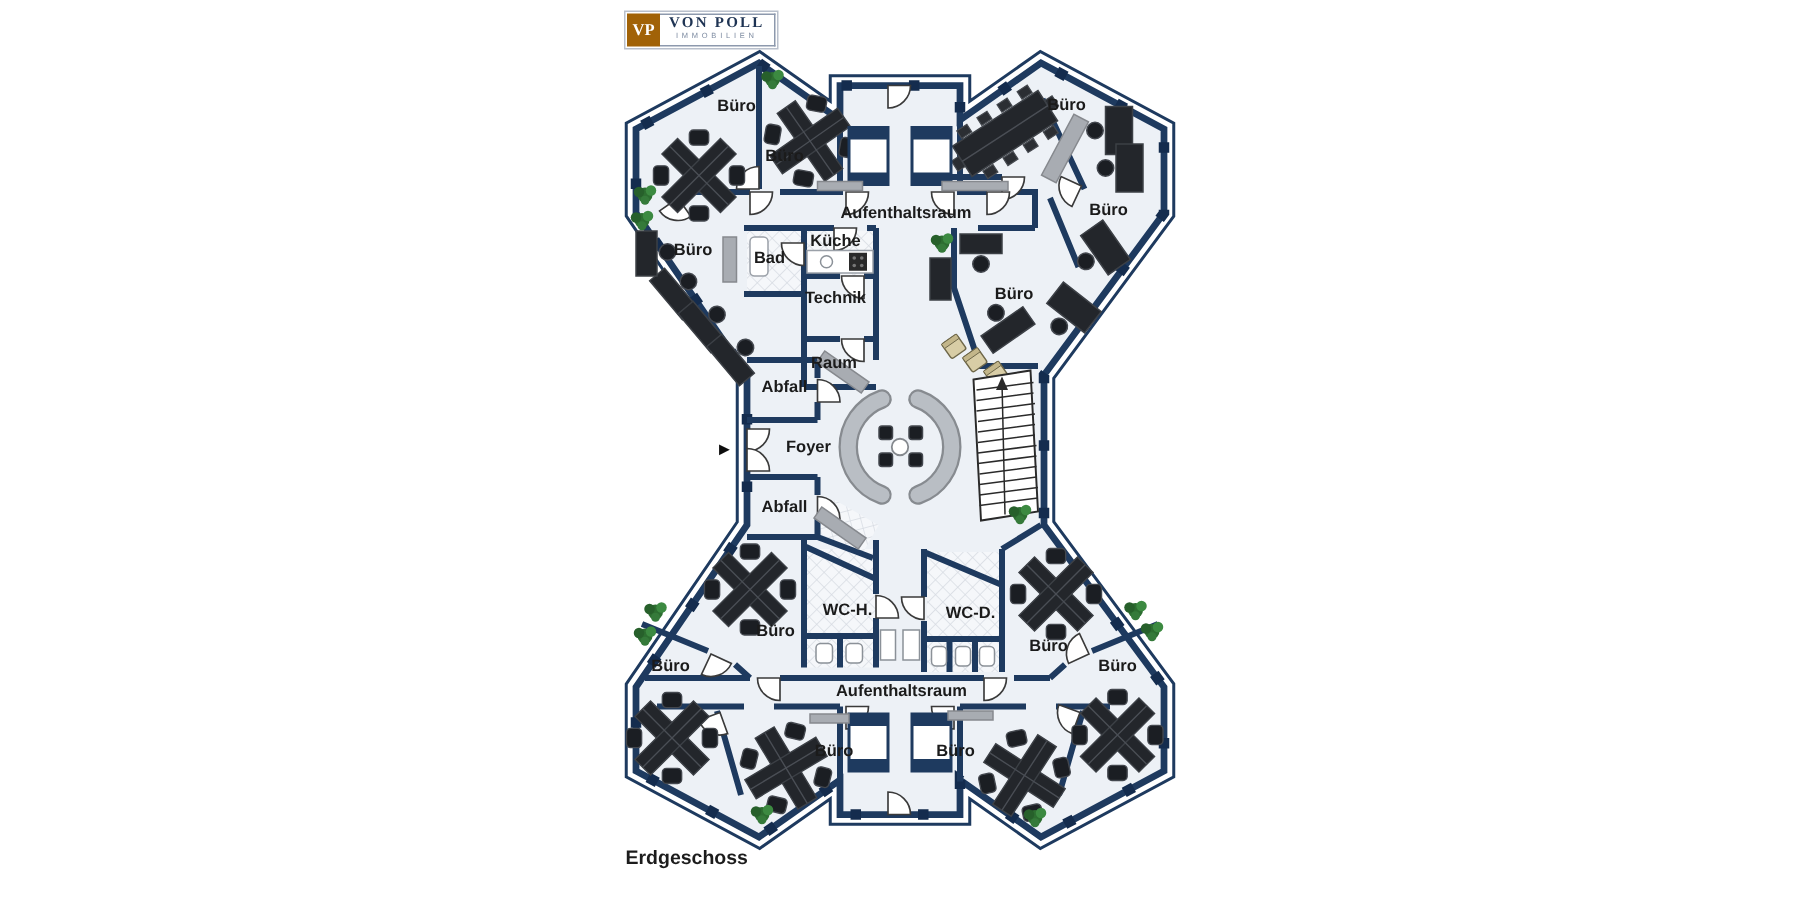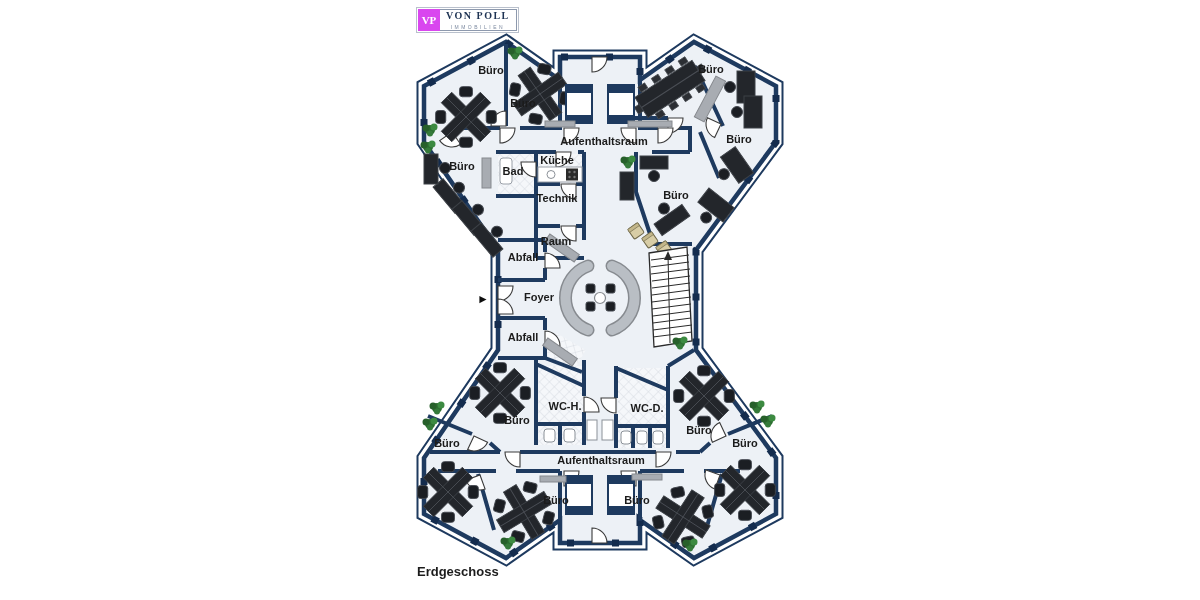--- a/index.html
+++ b/index.html
@@ -4,25 +4,25 @@
 <style>
   html,body{margin:0;padding:0;background:#ffffff;}
   #stage{position:relative;width:1200px;height:600px;background:#ffffff;overflow:hidden;
          font-family:"Liberation Sans",sans-serif;}
   #plan-svg{position:absolute;left:0;top:0;}
   .room-label{font:bold 11px "Liberation Sans",sans-serif;fill:#1b1b1b;text-anchor:middle;}
   .entry-arrow{font:bold 12px "Liberation Sans",sans-serif;fill:#0d0d0d;text-anchor:middle;}
   
   .logo{position:absolute;left:416px;top:7px;display:flex;align-items:stretch;
         border:1px solid #b9c0cc;background:#ffffff;padding:1px;}
-  .logo .vp{width:22px;height:22px;background:#d946ef;color:#ffffff;
+  .logo .vp{width:22px;height:22px;background:#a16207;color:#ffffff;
             font:bold 11px "Liberation Serif",serif;display:flex;align-items:center;
             justify-content:center;letter-spacing:0px;}
   .logo .wordmark{border:1px solid #8d99ad;border-left:none;display:flex;flex-direction:column;
-            align-items:center;justify-content:space-between;padding:0 6px;background:#ffffff;}
+            align-items:center;justify-content:flex-start;padding:0 6px;background:#ffffff;}
   .logo .name{font:bold 10px "Liberation Serif",serif;color:#1e3353;letter-spacing:1.5px;
             white-space:nowrap;line-height:11px;}
   .logo .sub{font:5px "Liberation Sans",sans-serif;color:#7c8aa0;letter-spacing:2.5px;
             line-height:6px;white-space:nowrap;}
   .floor-label{position:absolute;left:417px;top:564px;font:bold 13px "Liberation Sans",sans-serif;
             color:#1c1c1c;text-align:right;}
 </style>
 </head>
 <body>
 

